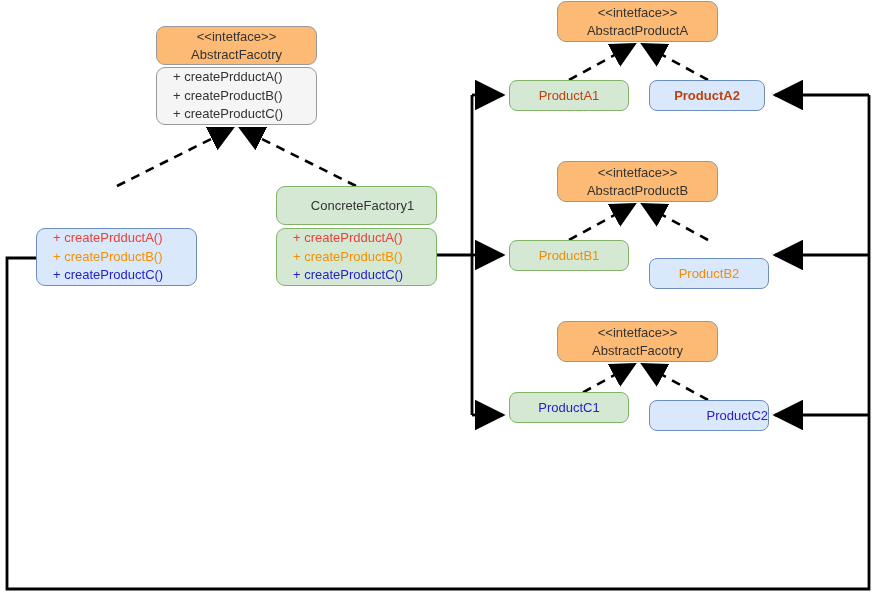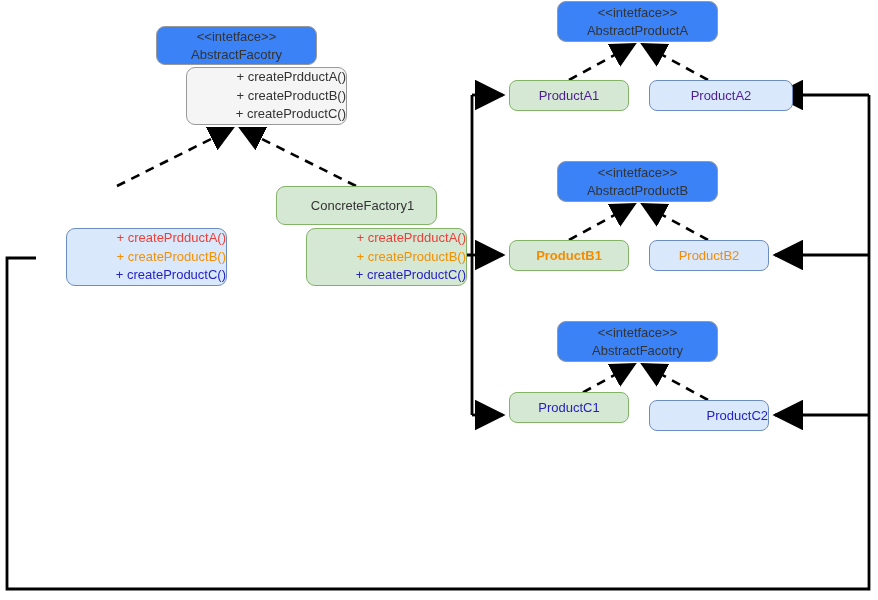--- a/index.html
+++ b/index.html
@@ -22,45 +22,44 @@
     left: 0;
     top: 0;
     width: 878px;
     height: 600px;
   }
   .cls-header {
     position: absolute;
     box-sizing: border-box;
     border: 1px solid #999999;
     border-radius: 9px;
-    background: #3b82f6;
+    background: #fdba74;
     display: flex;
     flex-direction: column;
     align-items: center;
     justify-content: center;
     line-height: 1.32;
     color: #333333;
     font-size: 13px;
     text-align: center;
   }
   .cls-body {
     position: absolute;
     box-sizing: border-box;
     border: 1px solid #999999;
     border-radius: 9px;
     background: #f5f5f5;
     display: flex;
     flex-direction: column;
-    align-items: flex-end;
+    align-items: flex-start;
     justify-content: center;
-    padding-left: 24px;
+    padding-left: 16px;
     line-height: 1.42;
     color: #333333;
     font-size: 13px;
-    margin-left: 30px;
   }
   .cls-header.green, .cls-body.green {
     background: #d5e8d4;
     border-color: #82b366;
   }
   .cls-header.blue, .cls-body.blue {
     background: #dae8fc;
     border-color: #6c8ebf;
   }
   .stereo {
@@ -87,21 +86,21 @@
     display: flex;
     align-items: center;
     justify-content: center;
     font-size: 13px;
     white-space: nowrap;
   }
   .prod-box.blue {
     background: #dae8fc;
     border-color: #6c8ebf;
   }
-  .t-red  { color: #4c1d95; }
+  .t-red  { color: #c2410c; }
   .t-org  { color: #f58b00; }
   .t-blue { color: #2521c6; }
 </style>
 </head>
 <body>
 
 <div id="canvas">
 
   <svg id="edge-layer" viewBox="0 0 878 600" width="878" height="600">
     <defs>
@@ -176,28 +175,28 @@
   </div>
 
   <div class="cls-header" style="left:557px; top:321px; width:161px; height:41px;">
     <span class="stereo">&lt;&lt;intetface&gt;&gt;</span>
     <span class="cname">AbstractFacotry</span>
   </div>
 
   <div class="prod-box" style="left:509px; top:80px; width:120px; height:31px;">
     <span class="t-red">ProductA1</span>
   </div>
-  <div class="prod-box blue" style="left:649px; top:80px; width:144px; height:31px;">
+  <div class="prod-box blue" style="left:649px; top:80px; width:116px; height:31px;font-weight:bold;">
     <span class="t-red">ProductA2</span>
   </div>
 
-  <div class="prod-box" style="left:509px; top:240px; width:120px; height:31px;font-weight:bold;">
+  <div class="prod-box" style="left:509px; top:240px; width:120px; height:31px;">
     <span class="t-org">ProductB1</span>
   </div>
-  <div class="prod-box blue" style="left:649px; top:240px; width:120px; height:31px;">
+  <div class="prod-box blue" style="left:649px; top:258px; width:120px; height:31px;">
     <span class="t-org">ProductB2</span>
   </div>
 
   <div class="prod-box" style="left:509px; top:392px; width:120px; height:31px;">
     <span class="t-blue">ProductC1</span>
   </div>
   <div class="prod-box blue" style="left:649px; top:400px; width:120px; height:31px;justify-content:flex-end;">
     <span class="t-blue">ProductC2</span>
   </div>
 

